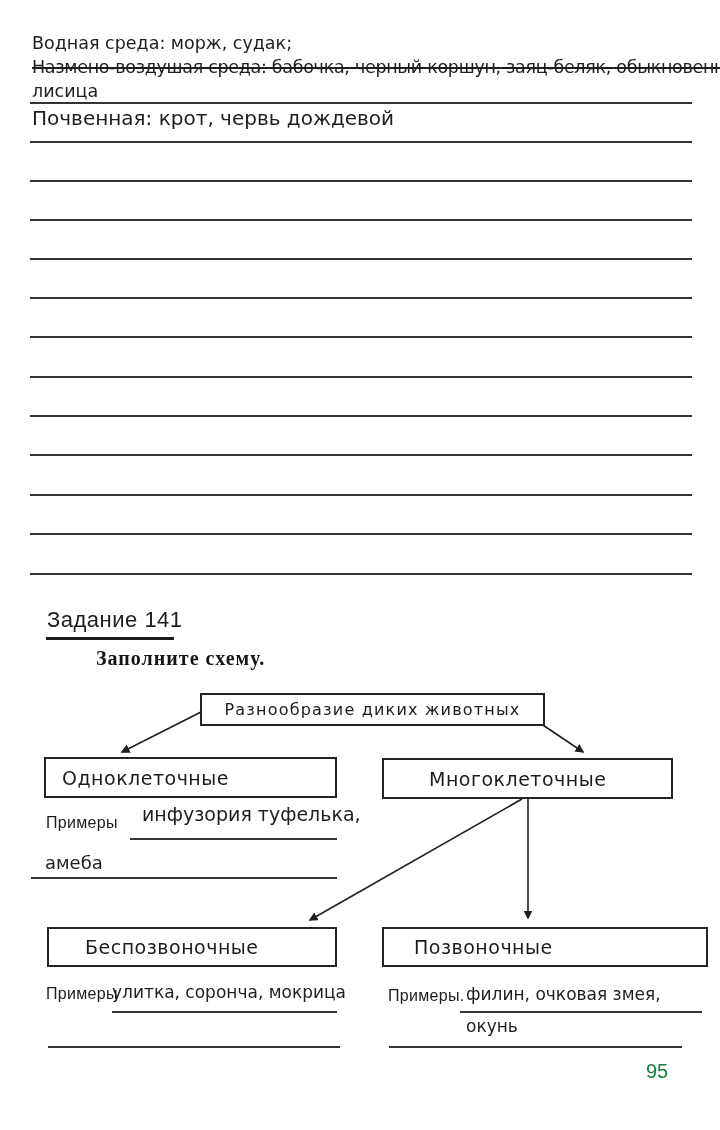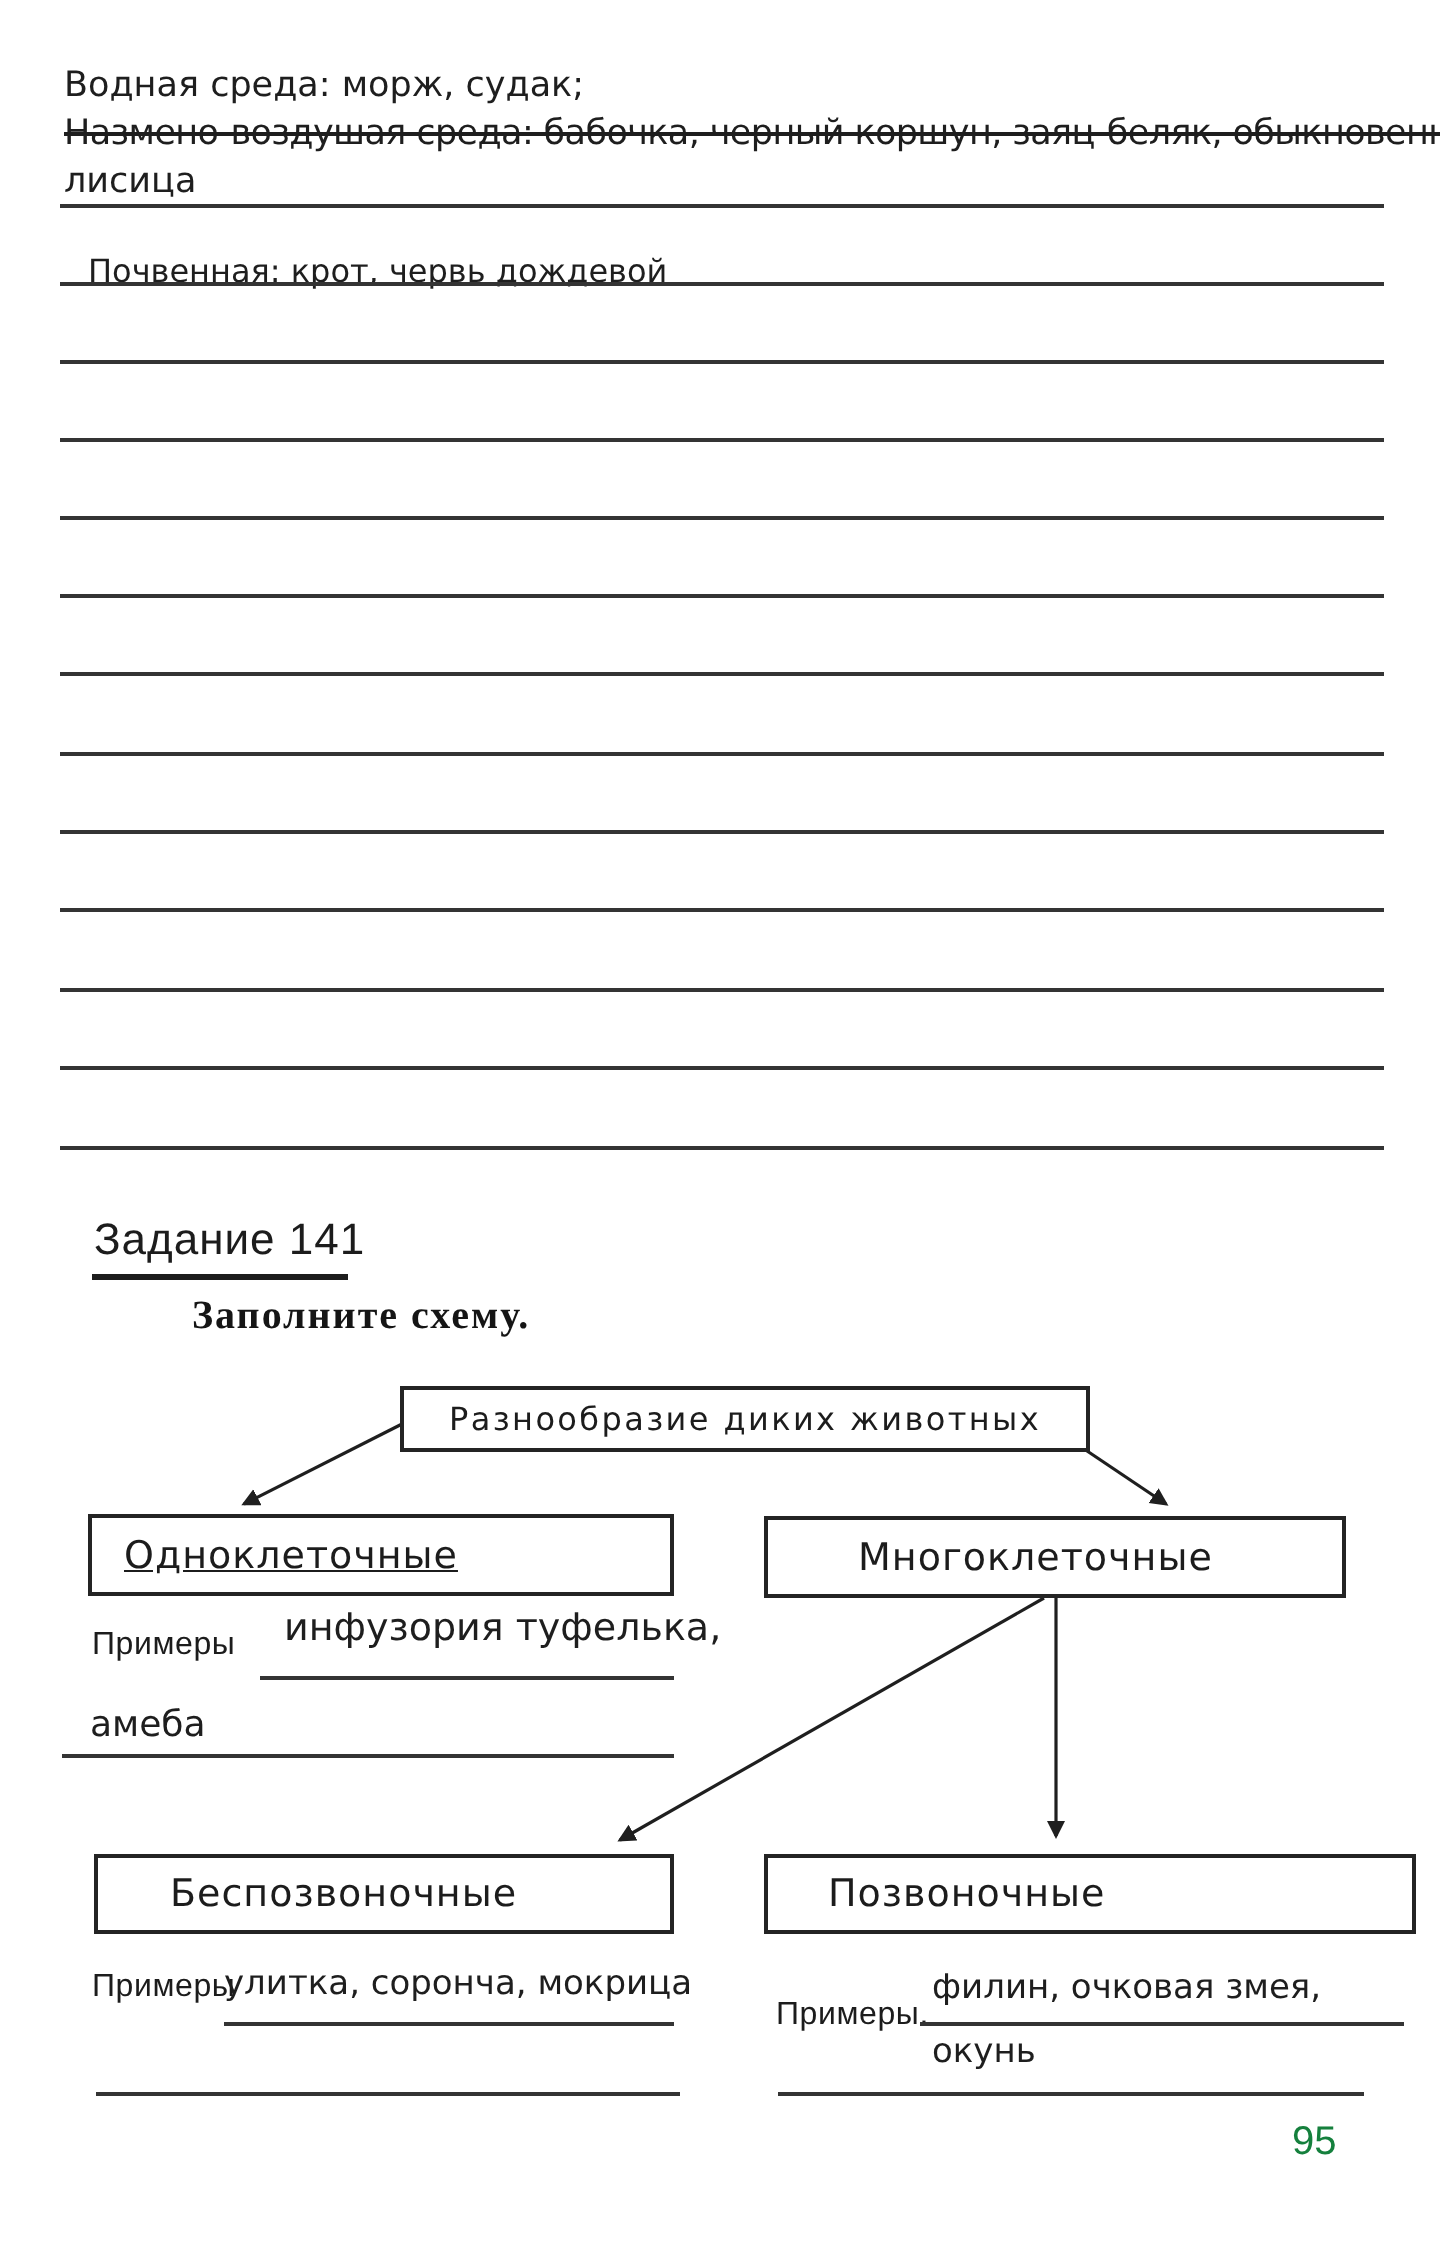--- a/index.html
+++ b/index.html
@@ -34,21 +34,21 @@
 </style>
 </head>
 <body>
 
 <div id="page">
 
   <div class="abs hand" style="left:32px;top:33px;font-size:17.5px;white-space:nowrap;">Водная среда: морж, судак;</div>
   <div class="abs hand struck" style="left:32px;top:57px;font-size:17.5px;white-space:nowrap;letter-spacing:-0.3px;">Назмено-воздушая среда: бабочка, черный коршун, заяц-беляк, обыкновенная</div>
   <div class="abs hand" style="left:32px;top:81px;font-size:17.5px;">лисица</div>
   <div class="rule" style="left:30px;top:102px;width:662px;"></div>
-  <div class="abs hand" style="left:44px;top:106px;font-size:16px;white-space:nowrap;margin-top:20px;">Почвенная: крот, червь дождевой</div>
+  <div class="abs hand" style="left:32px;top:106px;font-size:20px;white-space:nowrap;">Почвенная: крот, червь дождевой</div>
 
   <div class="rule" style="left:30px;top:141px;width:662px;"></div>
   <div class="rule" style="left:30px;top:180px;width:662px;"></div>
   <div class="rule" style="left:30px;top:219px;width:662px;"></div>
   <div class="rule" style="left:30px;top:258px;width:662px;"></div>
   <div class="rule" style="left:30px;top:297px;width:662px;"></div>
   <div class="rule" style="left:30px;top:336px;width:662px;"></div>
   <div class="rule" style="left:30px;top:376px;width:662px;"></div>
   <div class="rule" style="left:30px;top:415px;width:662px;"></div>
   <div class="rule" style="left:30px;top:454px;width:662px;"></div>
@@ -69,21 +69,21 @@
     <line x1="201" y1="712" x2="122" y2="752" stroke="#1f1f1f" stroke-width="1.6" marker-end="url(#ah)"></line>
     <line x1="519" y1="709" x2="583" y2="752" stroke="#1f1f1f" stroke-width="1.6" marker-end="url(#ah)"></line>
     <line x1="522" y1="799" x2="310" y2="920" stroke="#1f1f1f" stroke-width="1.6" marker-end="url(#ah)"></line>
     <line x1="528" y1="799" x2="528" y2="918" stroke="#1f1f1f" stroke-width="1.6" marker-end="url(#ah)"></line>
   </svg>
 
   <div class="schemebox roottext" style="left:200px;top:693px;width:345px;height:33px;">
     <span style="width:100%;text-align:center;">Разнообразие диких животных</span>
   </div>
 
-  <div class="schemebox" style="left:44px;top:757px;width:293px;height:41px;padding-left:16px;text-decoration:underline;">
+  <div class="schemebox" style="left:44px;top:757px;width:293px;height:41px;padding-left:16px;">
     <span>Одноклеточные</span>
   </div>
 
   <div class="schemebox" style="left:382px;top:758px;width:291px;height:41px;padding-left:45px;">
     <span>Многоклеточные</span>
   </div>
 
   <div class="abs print exlabel" style="left:46px;top:814px;">Примеры</div>
   <div class="abs hand" style="left:142px;top:803px;font-size:19px;white-space:nowrap;">инфузория туфелька,</div>
   <div class="rule" style="left:130px;top:838px;width:207px;"></div>
@@ -96,21 +96,21 @@
 
   <div class="schemebox" style="left:382px;top:927px;width:326px;height:40px;padding-left:30px;">
     <span>Позвоночные</span>
   </div>
 
   <div class="abs print exlabel" style="left:46px;top:985px;">Примеры</div>
   <div class="abs hand" style="left:112px;top:982px;font-size:17px;white-space:nowrap;">улитка, соронча, мокрица</div>
   <div class="rule" style="left:112px;top:1011px;width:225px;"></div>
   <div class="rule" style="left:48px;top:1046px;width:292px;"></div>
 
-  <div class="abs print exlabel" style="left:388px;top:987px;margin-top:12px;">Примеры.</div>
+  <div class="abs print exlabel" style="left:388px;top:987px;">Примеры.</div>
   <div class="abs hand" style="left:466px;top:984px;font-size:17px;white-space:nowrap;">филин, очковая змея,</div>
   <div class="rule" style="left:460px;top:1011px;width:242px;"></div>
   <div class="abs hand" style="left:466px;top:1016px;font-size:17px;">окунь</div>
   <div class="rule" style="left:389px;top:1046px;width:293px;"></div>
 
   <div class="abs print" style="left:646px;top:1060px;font-size:20px;color:#15803d;">95</div>
 
 </div>
 
 </body></html>

